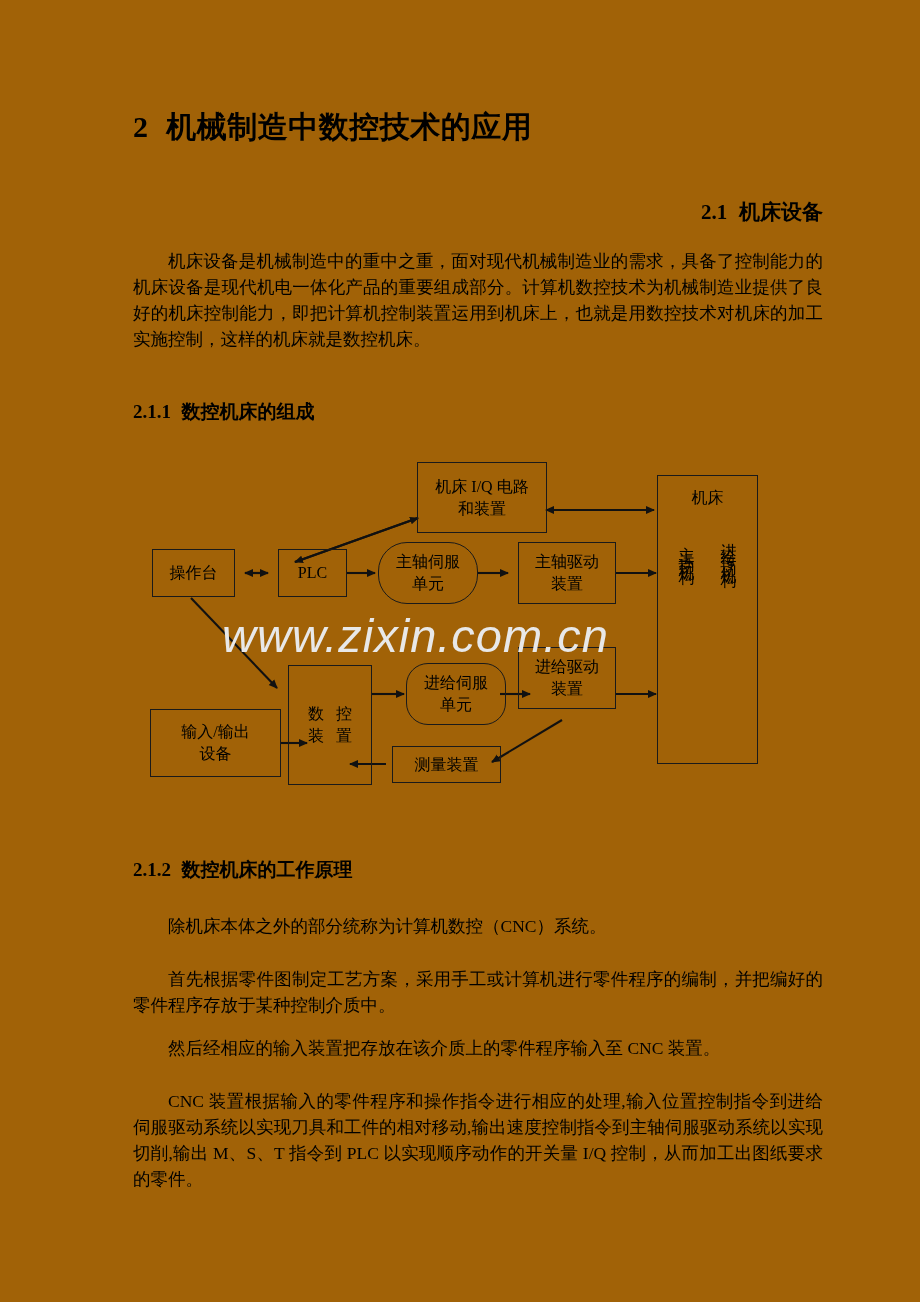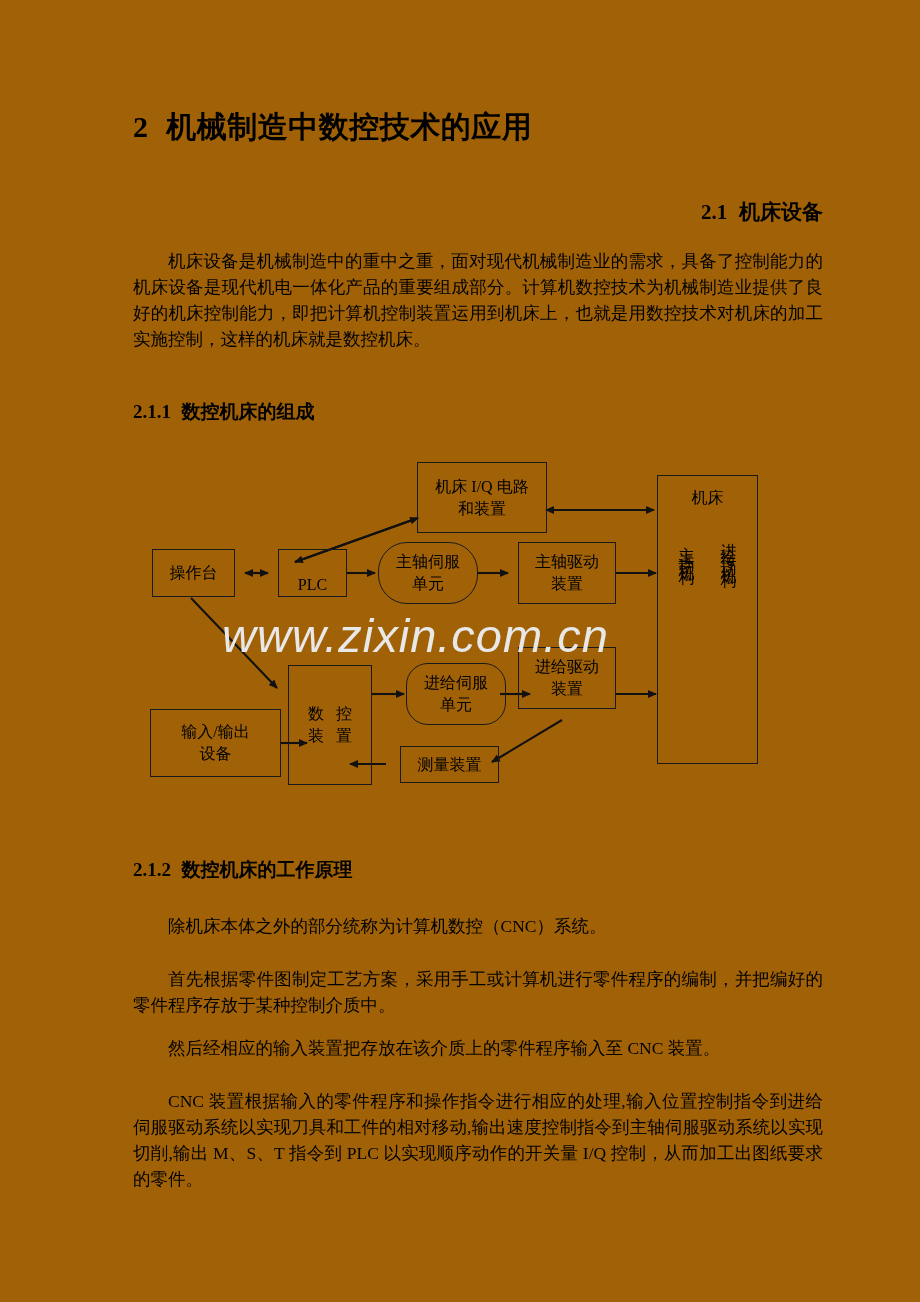--- a/index.html
+++ b/index.html
@@ -229,21 +229,21 @@
 
     <div class="dbox" id="box-io-circuit" style="left:417px; top:7px; width:130px; height:71px;">
       <span class="ln">机床 I/Q 电路</span>
       <span class="ln">和装置</span>
     </div>
 
     <div class="dbox" id="box-console" style="left:152px; top:94px; width:83px; height:48px;">
       <span class="ln">操作台</span>
     </div>
 
-    <div class="dbox" id="box-plc" style="left:278px; top:94px; width:69px; height:48px;justify-content:flex-end;">
+    <div class="dbox" id="box-plc" style="left:278px; top:94px; width:69px; height:48px;">
       <span class="ln">PLC</span>
     </div>
 
     <div class="dbox" id="box-spindle-servo" style="left:378px; top:87px; width:100px; height:62px;border-radius:29px;">
       <span class="ln">主轴伺服</span>
       <span class="ln">单元</span>
     </div>
 
     <div class="dbox" id="box-spindle-drive" style="left:518px; top:87px; width:98px; height:62px;">
       <span class="ln">主轴驱动</span>
@@ -263,21 +263,21 @@
     <div class="dbox" id="box-feed-servo" style="left:406px; top:208px; width:100px; height:62px;border-radius:22px;">
       <span class="ln">进给伺服</span>
       <span class="ln">单元</span>
     </div>
 
     <div class="dbox" id="box-feed-drive" style="left:518px; top:192px; width:98px; height:62px;">
       <span class="ln">进给驱动</span>
       <span class="ln">装置</span>
     </div>
 
-    <div class="dbox" id="box-measuring" style="left:400px; top:291px; width:99px; height:37px;justify-content:center;">
+    <div class="dbox" id="box-measuring" style="left:392px; top:291px; width:109px; height:37px;justify-content:center;">
       <span class="ln">测量装置</span>
     </div>
 
     <div class="dbox" id="box-machine" style="left:657px; top:20px; width:101px; height:289px;">
       <span class="mtitle">机床</span>
       <span class="cols">
         <span class="vcol">主运动机构</span>
         <span class="vcol">进给传动机构</span>
       </span>
     </div>

